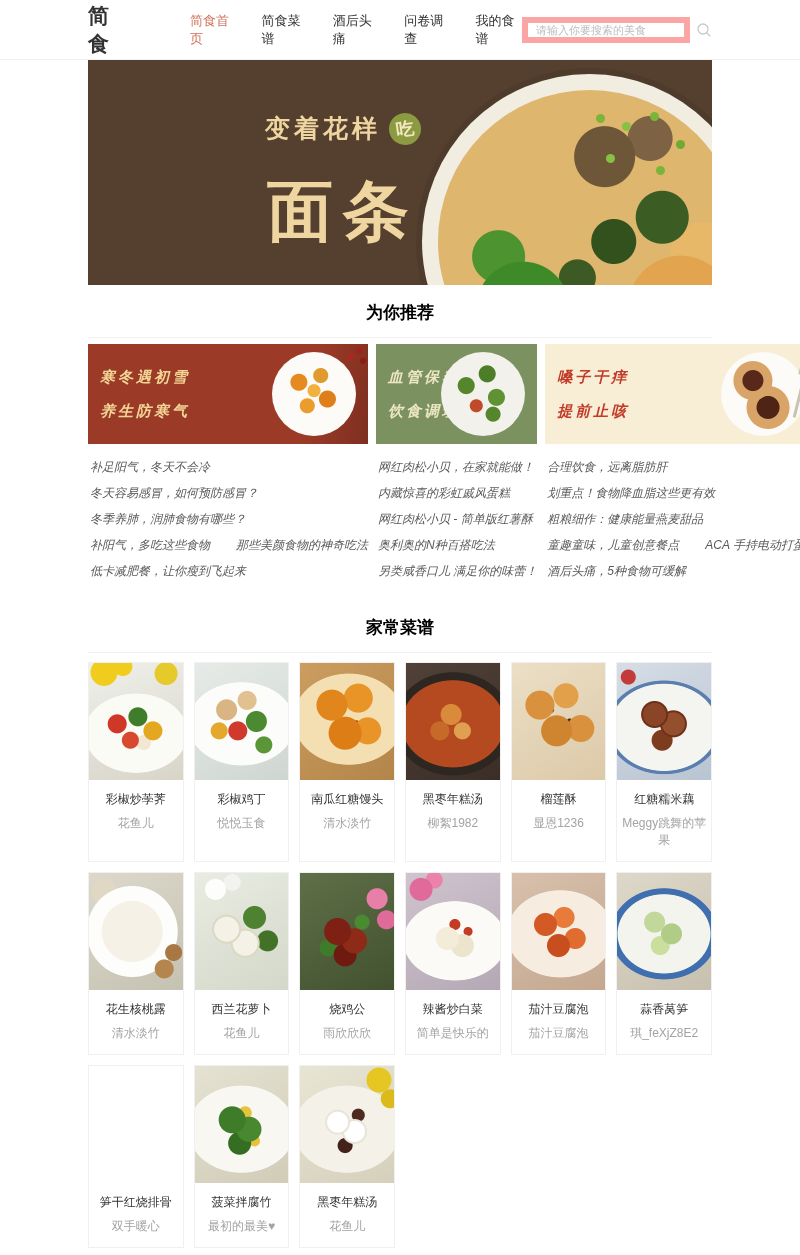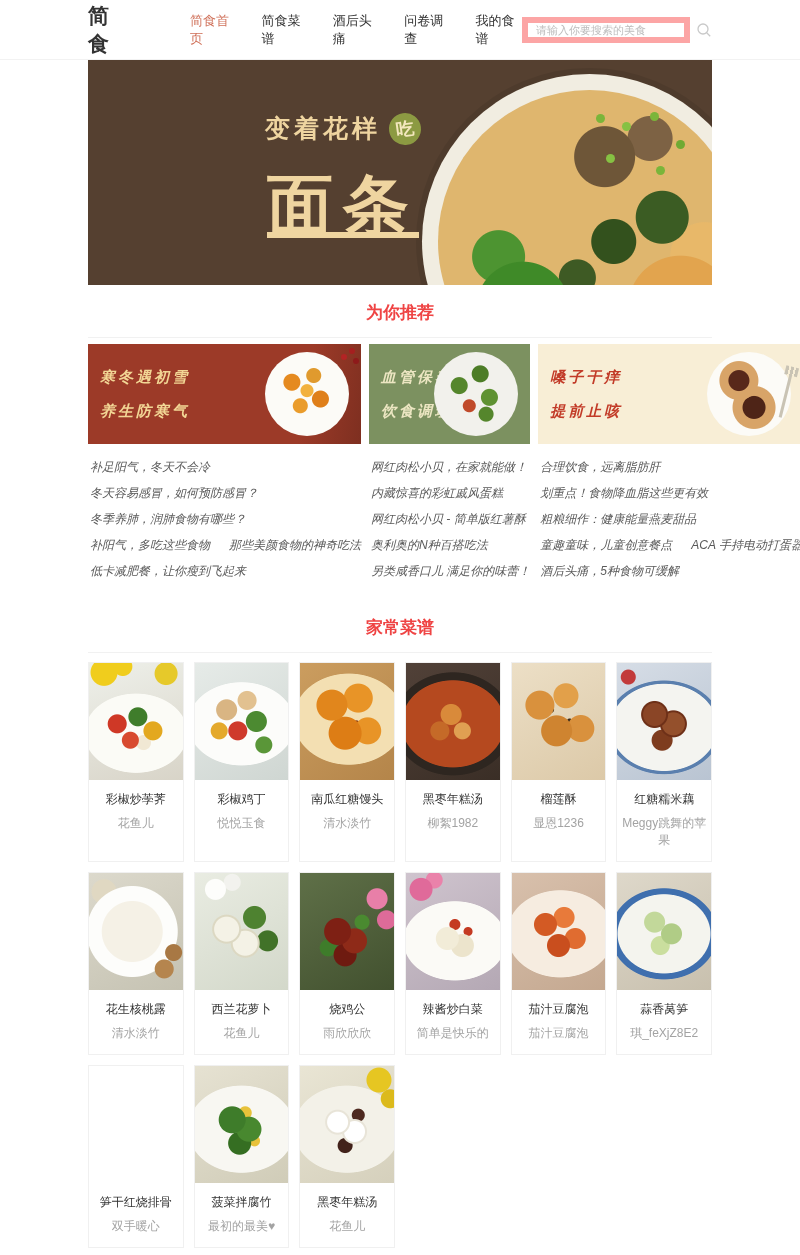--- a/index.html
+++ b/index.html
@@ -32,21 +32,21 @@
     background: #554030; cursor: pointer;
   }
   .banner-text { position: absolute; left: 140px; top: 52px; width: 230px; text-align: center; z-index: 2; }
   .tagline-row { display: flex; align-items: center; justify-content: center; gap: 8px; }
   .banner-tagline { font-size: 25px; font-weight: 700; color: #efd5a0; letter-spacing: 4px; }
   .banner-badge {
     display: inline-block; width: 32px; height: 32px; border-radius: 50%;
     background: #8c9a42; color: #f3e7bd; font-size: 18px; font-weight: 700;
     line-height: 32px; text-align: center; transform: rotate(-8deg);
   }
-  .banner-title { margin-top: 16px; font-size: 66px; font-weight: 700; color: #efd5a0; letter-spacing: 10px; text-decoration: underline; }
+  .banner-title { margin-top: 22px; font-size: 66px; font-weight: 700; color: #efd5a0; letter-spacing: 10px; }
   .bowl {
     position: absolute; right: -45px; top: 14px; width: 335px; height: 335px;
     border-radius: 50%; background: #f1ede1; z-index: 1;
     box-shadow: 0 0 0 6px rgba(0,0,0,0.08);
   }
   .bowl-food {
     position: absolute; inset: 16px; border-radius: 50%;
     background:
       radial-gradient(circle at 28% 72%, #3f8a28 0 46px, transparent 47px),
       radial-gradient(circle at 42% 88%, #2f7a20 0 38px, transparent 39px),
@@ -62,21 +62,21 @@
   }
   .scallions {
     position: absolute; left: 52%; top: 12%; width: 9px; height: 9px; border-radius: 50%;
     background: #7ab53a;
     box-shadow: 26px 8px 0 #86c143, 54px -2px 0 #7ab53a, 80px 26px 0 #6faa33,
                 10px 40px 0 #86c143, 60px 52px 0 #7ab53a;
   }
 
   
   .section-head { text-align: center; padding: 16px 0 13px; border-bottom: 1px solid #f1f1f1; }
-  .section-head h2 { font-size: 17px; font-weight: 700; color: #ef4444; display: inline-block; }
+  .section-head h2 { font-size: 17px; font-weight: 700; color: #000000; display: inline-block; }
 
   
   .rec-grid { display: grid; grid-template-columns: repeat(3, 1fr); gap: 8px; margin-top: 6px; font-style: italic; }
   .rec-img { position: relative; height: 100px; overflow: hidden; cursor: pointer; }
   .rec-img-a { background: linear-gradient(100deg, #9c3a28 78%, #7e2f20 100%); }
   .rec-img-b { background: #7c9160; }
   .rec-img-c { background: #f8eed6; }
   .rec-caption { position: absolute; left: 12px; top: 16px; font-weight: 700; letter-spacing: 3px; font-size: 15px; line-height: 34px; }
   .rec-img-a .rec-caption { color: #f2d695; }
   .rec-img-b .rec-caption { color: #ece6c2; }
@@ -102,21 +102,21 @@
       radial-gradient(circle at 38% 34%, #58281a 0 10px, #d8a468 11px 19px, transparent 20px),
       radial-gradient(circle at 56% 66%, #4e2417 0 11px, #d8a468 12px 21px, transparent 22px),
       #fcfbf7; }
   .fork { position: absolute; right: 16px; top: 30px; width: 3px; height: 44px; background: #c9c3b4;
       transform: rotate(14deg); }
   .fork::before { content: ""; position: absolute; top: -8px; left: -5px; width: 13px; height: 9px;
       background: linear-gradient(90deg, #c9c3b4 0 3px, transparent 3px 5px, #c9c3b4 5px 8px, transparent 8px 10px, #c9c3b4 10px); }
   .rec-links { list-style: none; margin-top: 10px; padding-left: 2px; }
   .rec-links li { height: 26px; display: flex; align-items: center; }
   .rec-links a { font-size: 12px; color: #595959; white-space: nowrap; }
-  .rec-links a.ml { margin-left: 19px; text-align: right; }
+  .rec-links a.ml { margin-left: 26px; text-align: right; }
 
   
   .recipes-wrap { margin-top: 16px; }
   .recipe-grid { display: grid; grid-template-columns: repeat(6, 1fr); gap: 10px; margin-top: 9px; }
   .recipe-card { border: 1px solid #f0f0f0; background: #fff; text-align: center; cursor: pointer; }
   .thumb { width: 100%; height: 117px; }
   .r-title { margin-top: 11px; font-size: 12px; color: #333; }
   .r-author { margin: 7px 0 12px; font-size: 12px; color: #a3a3a3; }
 
   

